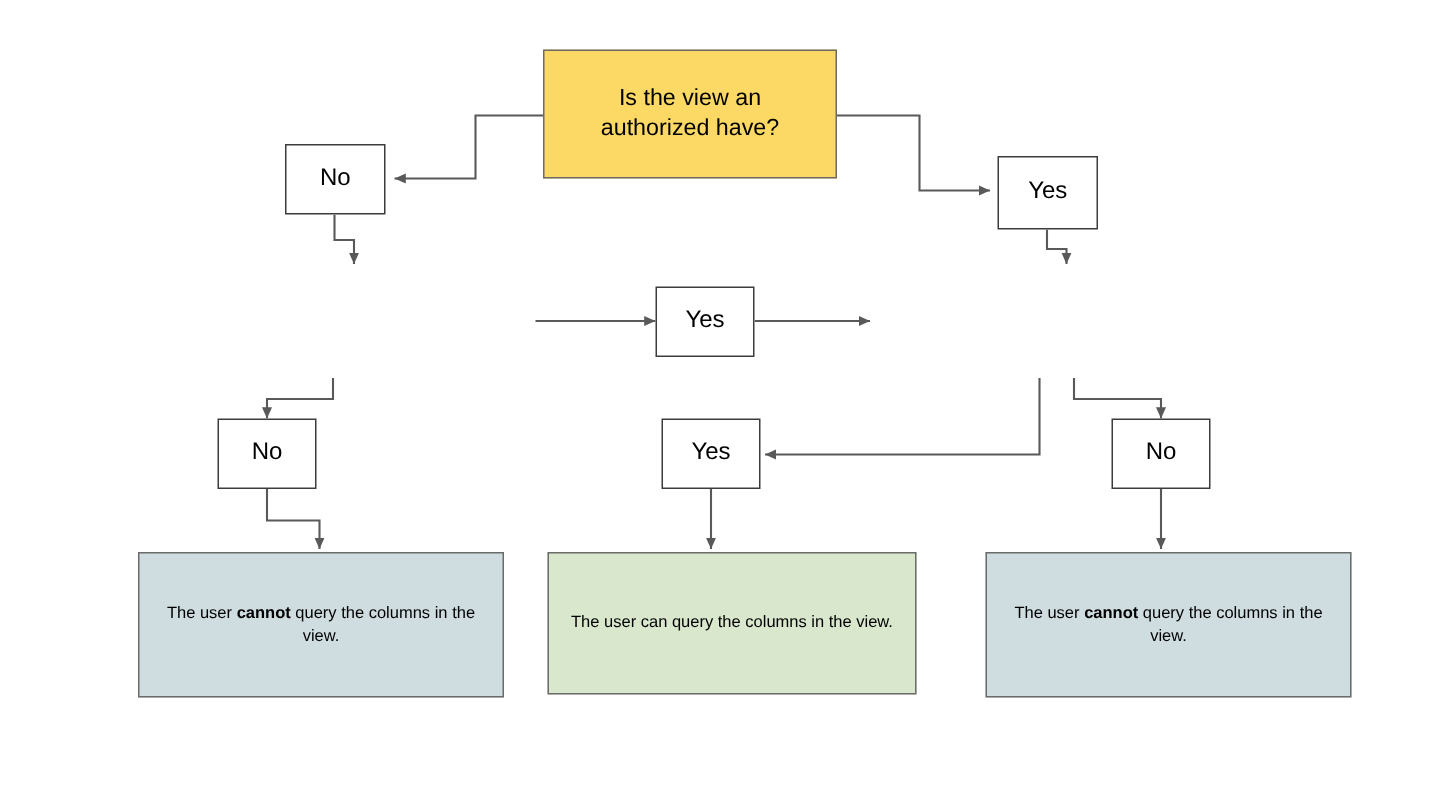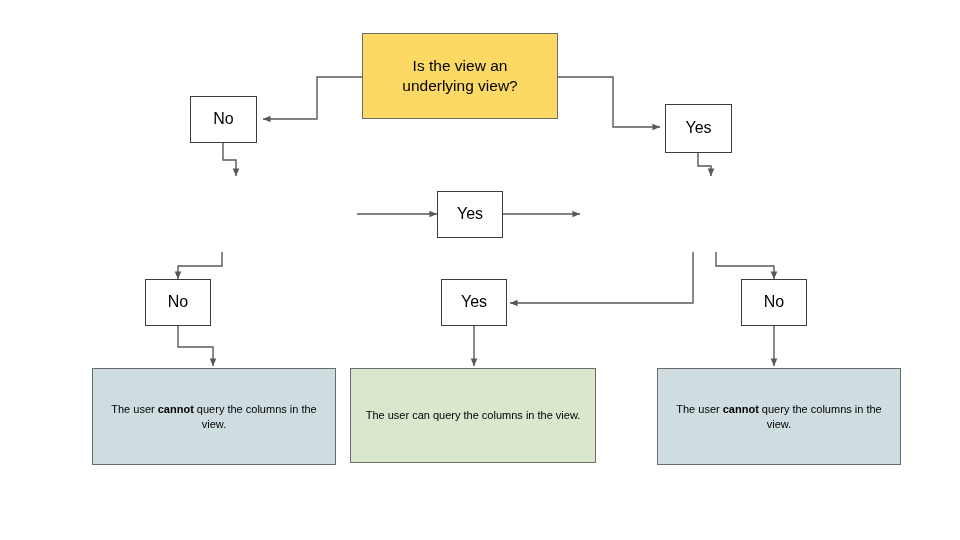--- a/index.html
+++ b/index.html
@@ -95,21 +95,21 @@
 
       <path d="M 716,252 L 716,266 L 774,266 L 774,279" marker-end="url(#arrow)"></path>
 
       <path d="M 774,326 L 774,366" marker-end="url(#arrow)"></path>
     </g>
   </svg>
 
   <div class="node node-decision" style="left:362px; top:33px; width:196px; height:86px; background:#fcd964;">
     <span class="node-text">
       <span>Is the view an</span><br>
-      <span>underlying view?</span>
+      <span>authorized have?</span>
     </span>
   </div>
 
   <div class="node node-small" style="left:190px; top:96px; width:67px; height:47px;">
     <span class="node-text">No</span>
   </div>
 
   <div class="node node-small" style="left:665px; top:104px; width:67px; height:49px;">
     <span class="node-text">Yes</span>
   </div>
@@ -131,21 +131,21 @@
   <div class="node node-small" style="left:741px; top:279px; width:66px; height:47px;">
     <span class="node-text">No</span>
   </div>
 
   <div class="node node-outcome" style="left:92px; top:368px; width:244px; height:97px; background:#cfdce0;">
     <span class="node-text">
       <span>The user </span><b>cannot</b><span> query the columns in the view.</span>
     </span>
   </div>
 
-  <div class="node node-outcome" style="left:350px; top:368px; width:246px; height:95px; background:#d9e7cd;">
+  <div class="node node-outcome" style="left:365px; top:368px; width:246px; height:95px; background:#d9e7cd;">
     <span class="node-text">The user can query the columns in the view.</span>
   </div>
 
   <div class="node node-outcome" style="left:657px; top:368px; width:244px; height:97px; background:#cfdce0;">
     <span class="node-text">
       <span>The user </span><b>cannot</b><span> query the columns in the view.</span>
     </span>
   </div>
 
 </div>

